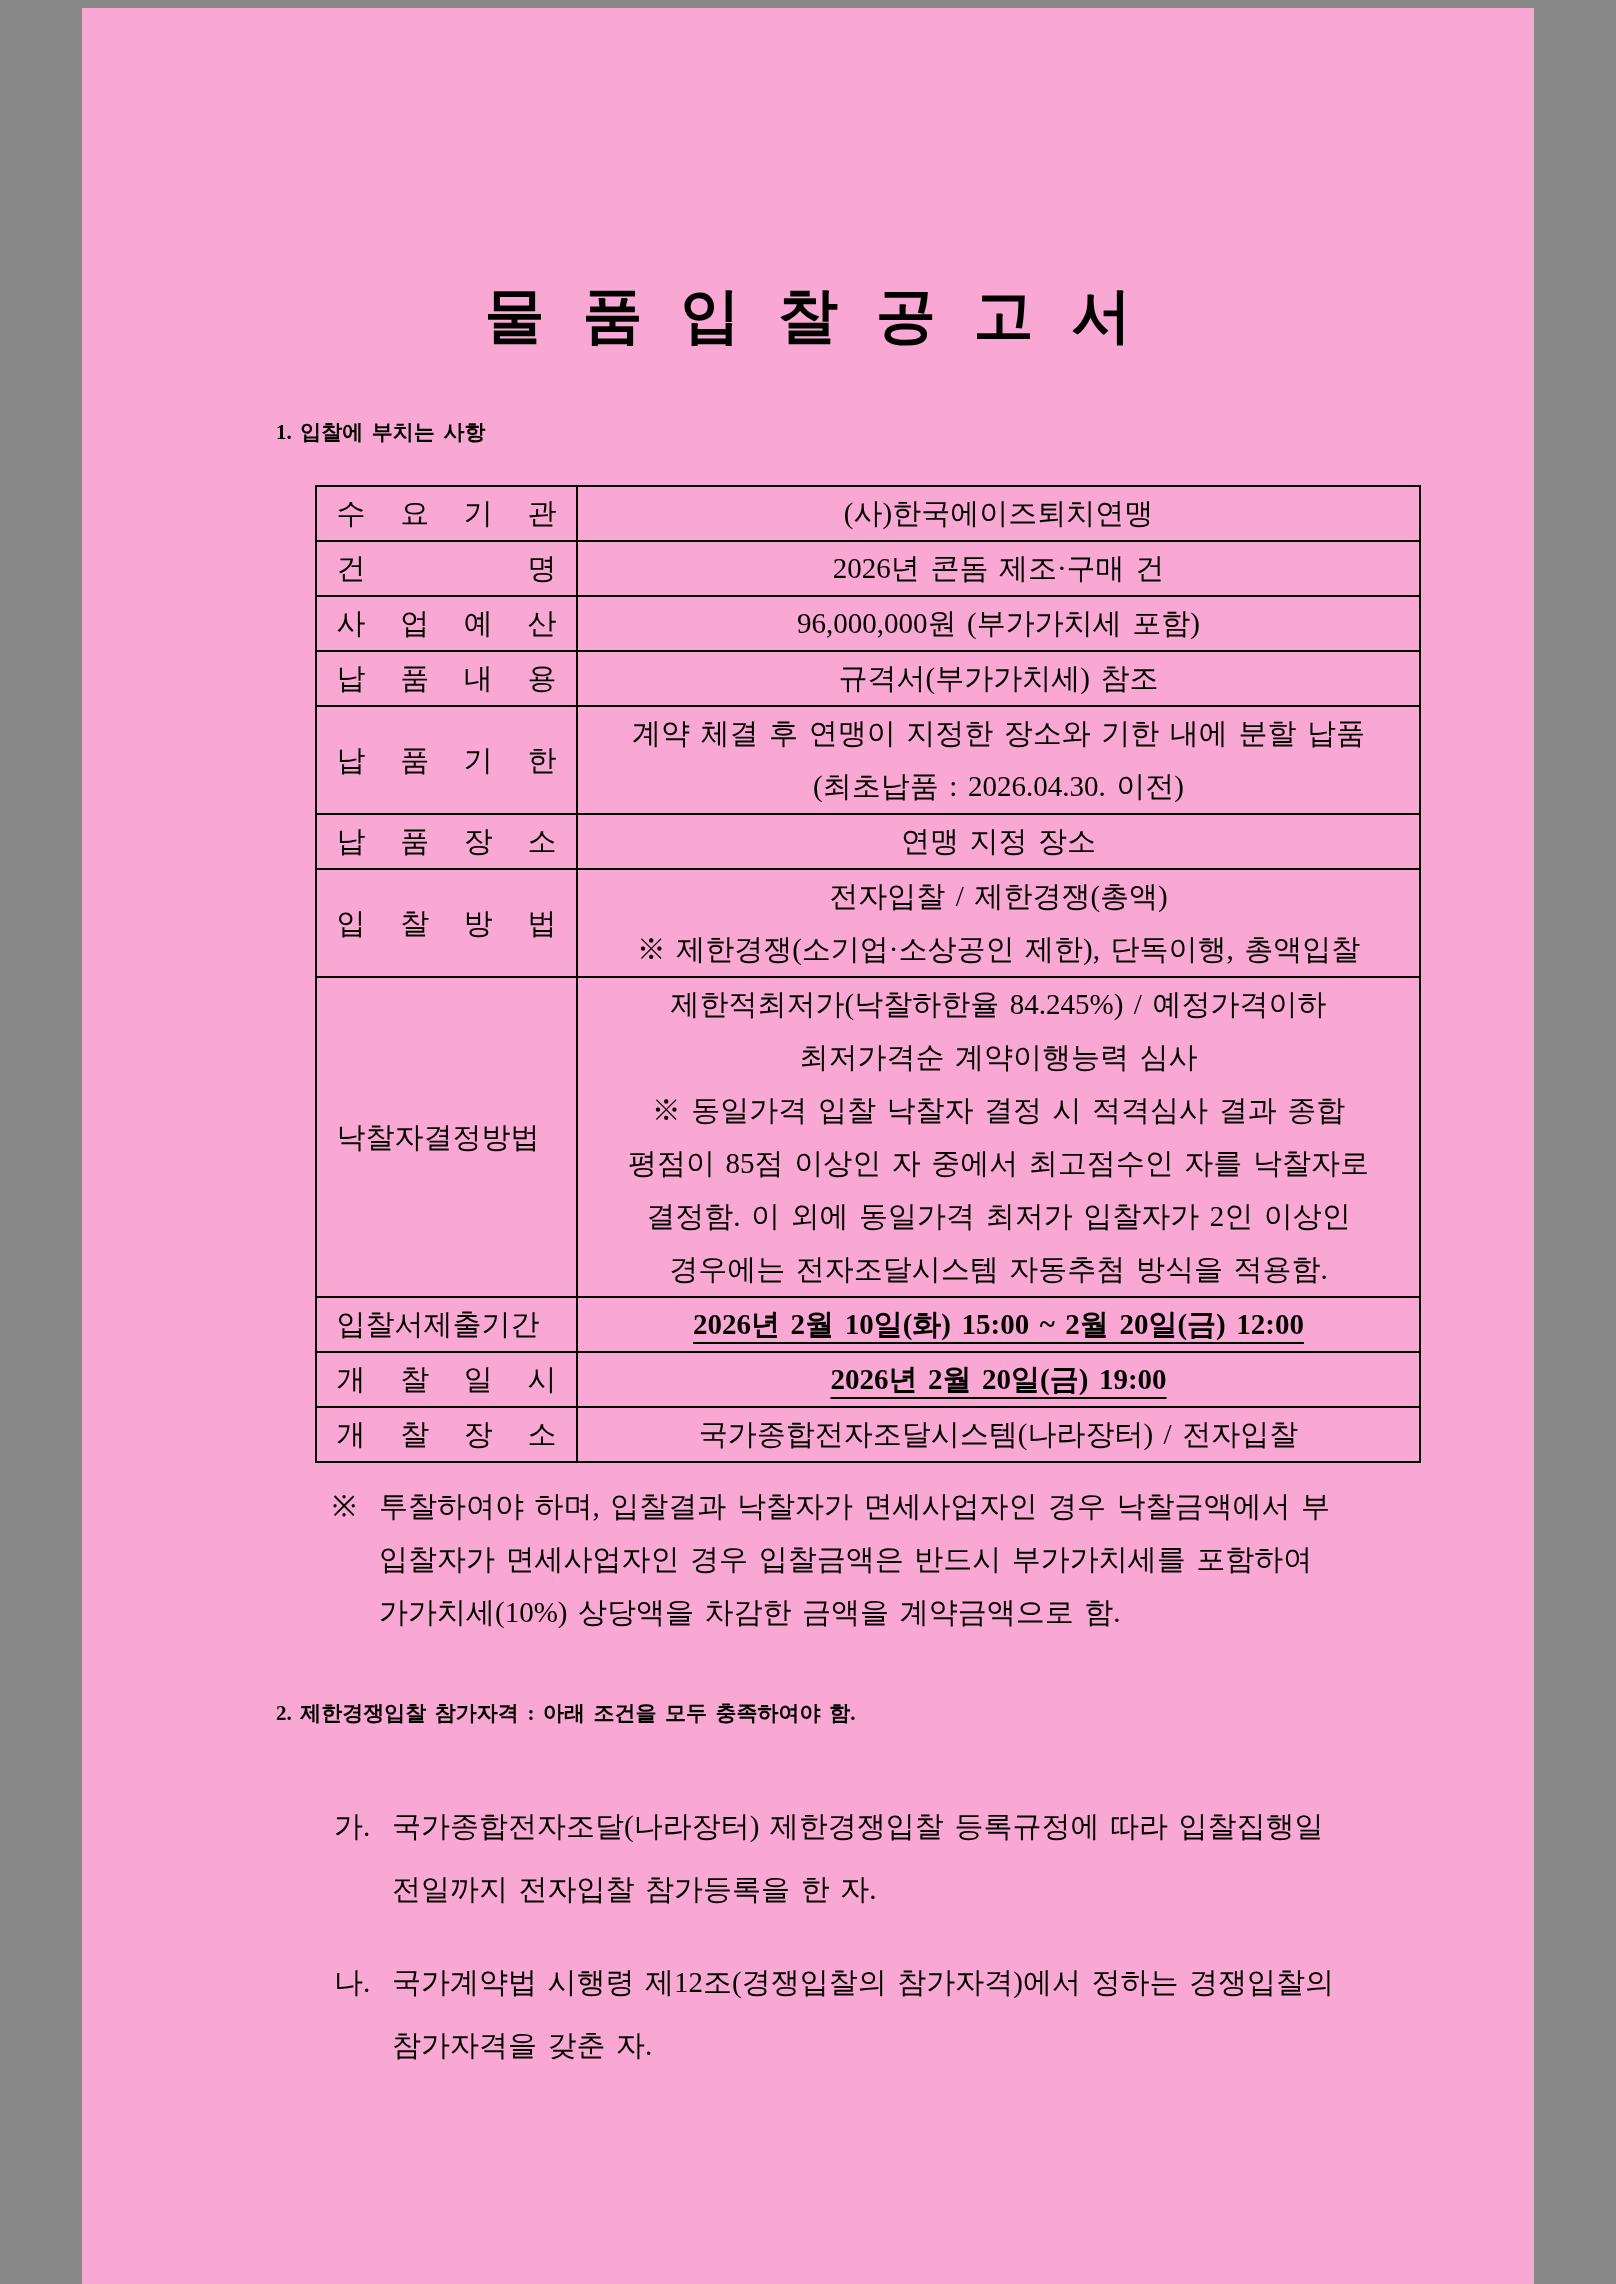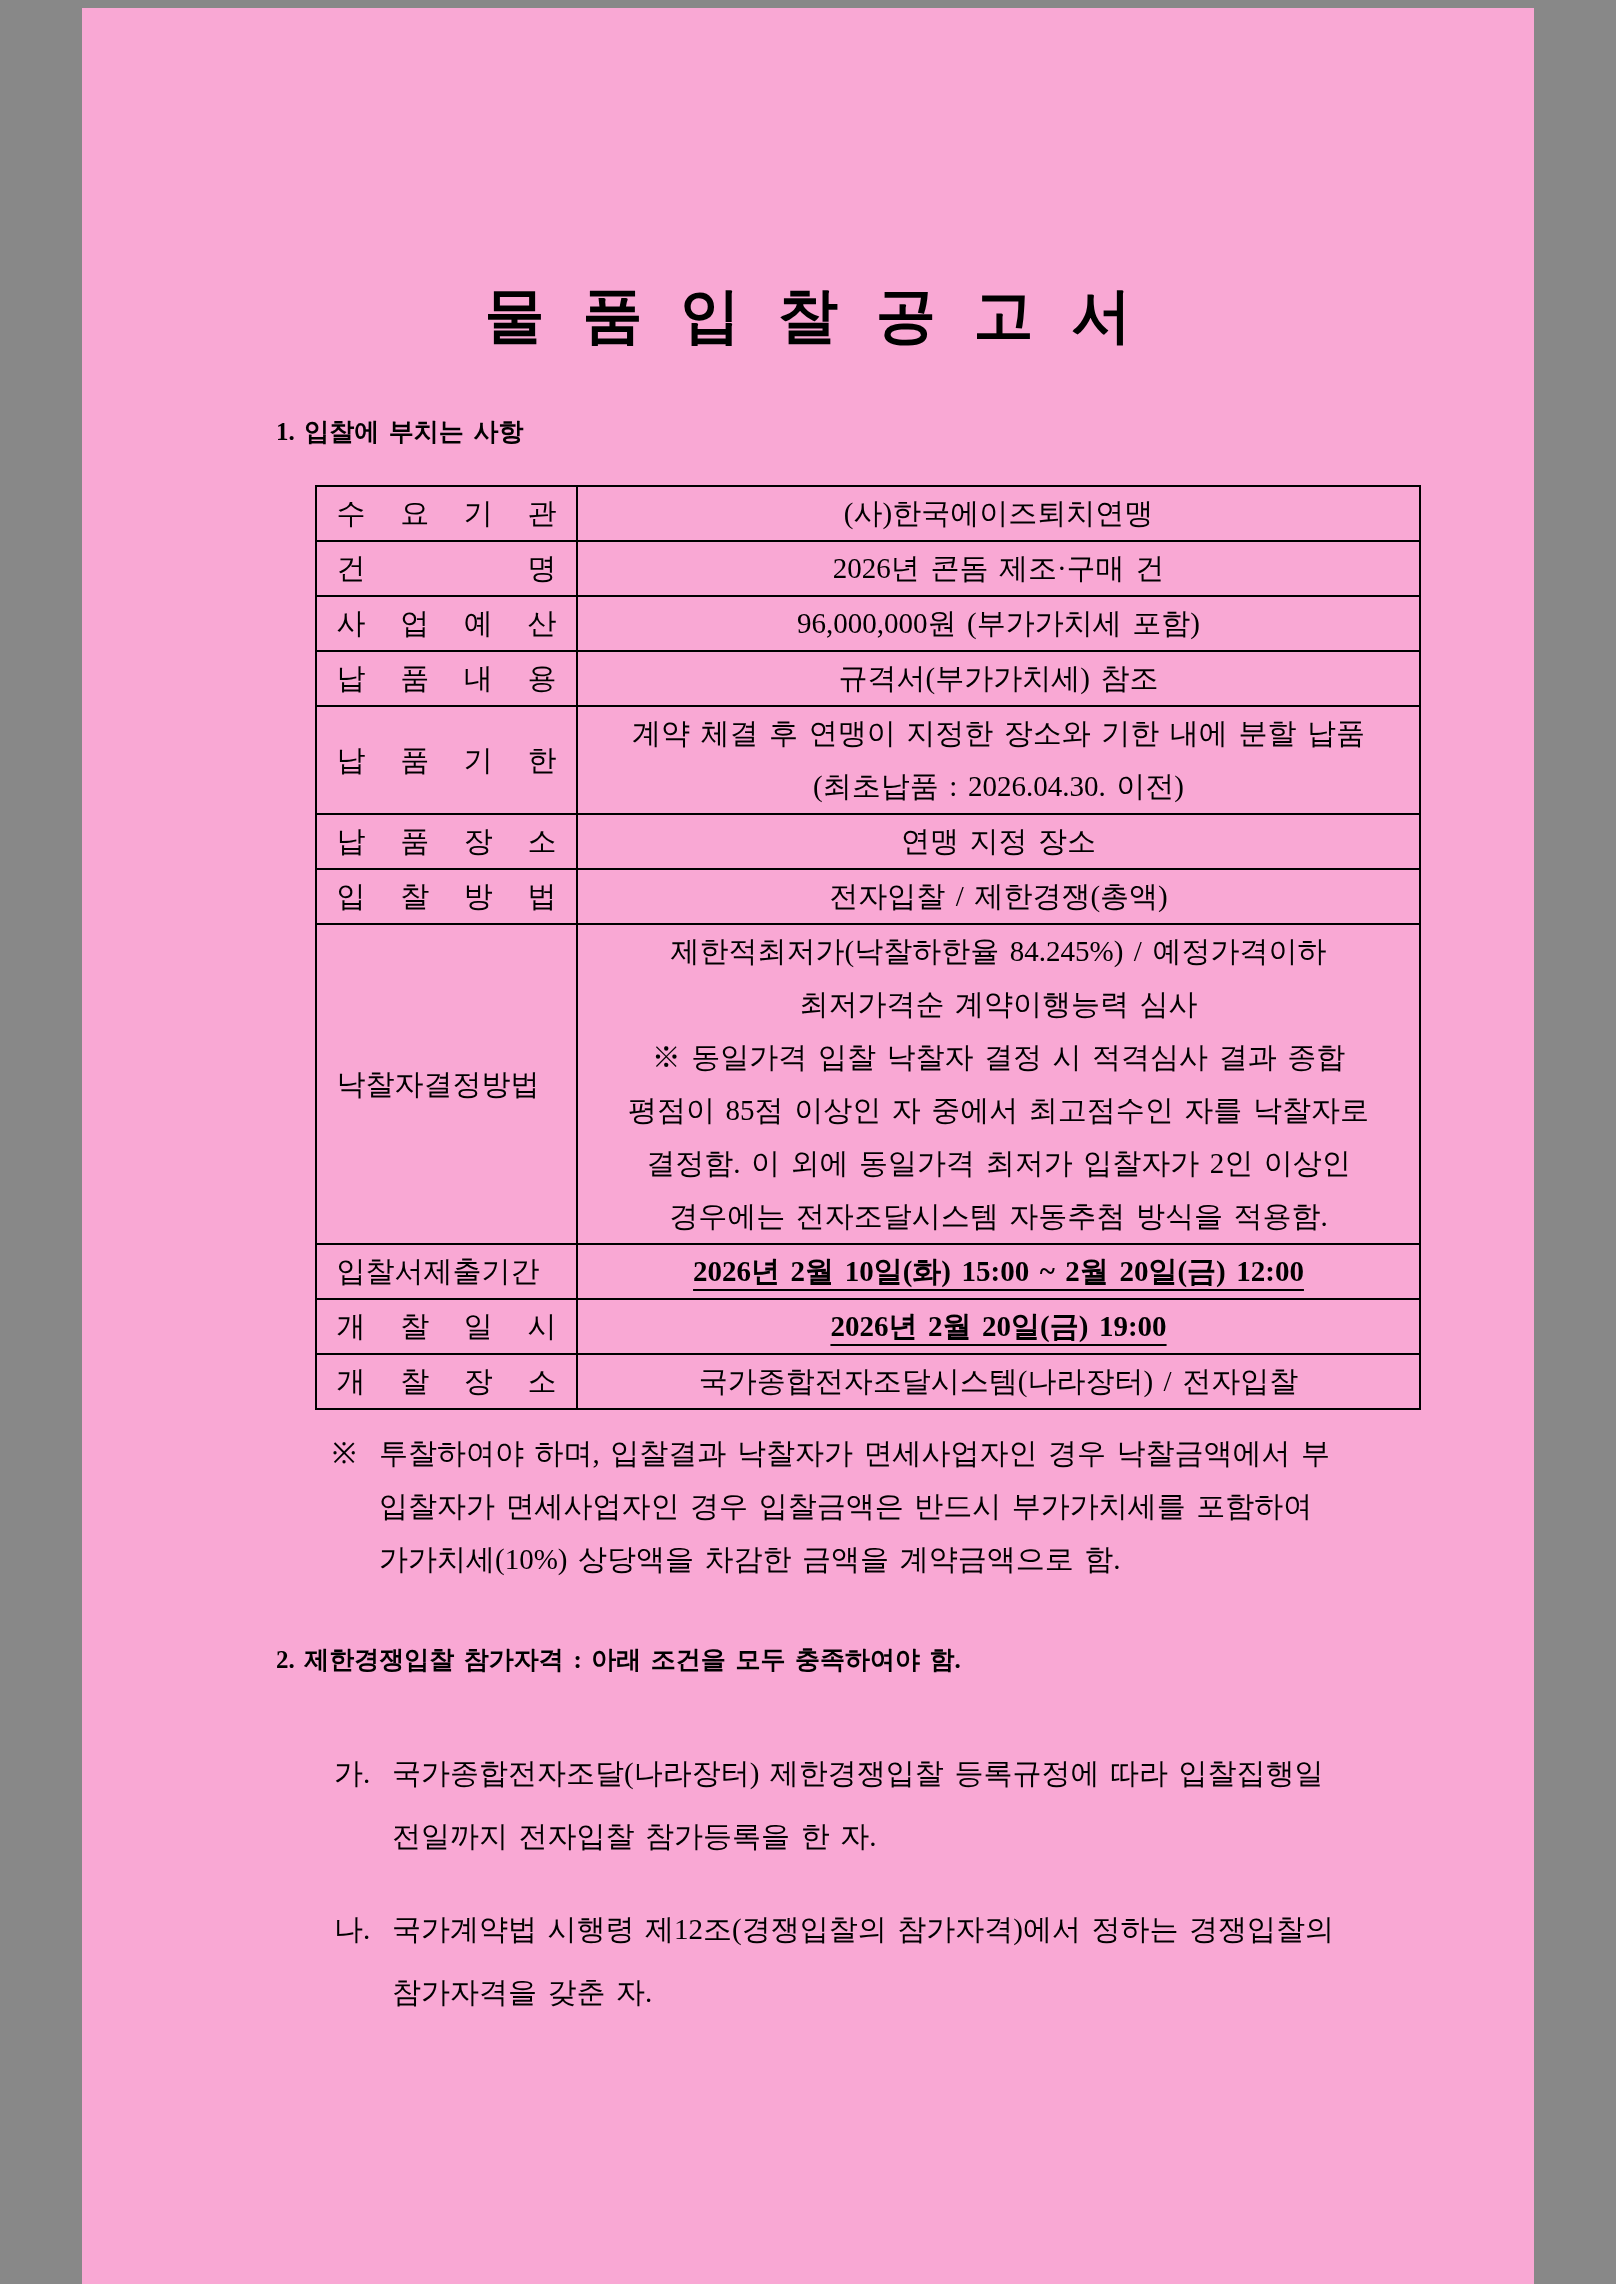--- a/index.html
+++ b/index.html
@@ -18,21 +18,21 @@
   }
   .doc-title {
     text-align:center;
     font-size:60px;
     font-weight:bold;
     word-spacing:0.38em;
     white-space:nowrap;
     line-height:72px;
   }
   .sec-heading {
-    font-size:25px;
+    font-size:21px;
     font-weight:bold;
     margin-left:194px;
     line-height:34px;
   }
   .h1 { margin-top:63px; }
   .h2 { margin-top:57px; }
 
   
   .bid-table {
     margin-left:233px;
@@ -157,20 +157,21 @@
         <div class="vline">연맹 지정 장소</div>
       </div>
     </div>
 
     <div class="trow">
       <div class="tlabel">
           <span class="tlabel-text">입 찰 방 법</span>
         </div>
       <div class="tvalue">
         <div class="vline">전자입찰 / 제한경쟁(총액)</div>
+        <div class="vline">※ 제한경쟁(소기업·소상공인 제한), 단독이행, 총액입찰</div>
       </div>
     </div>
 
     <div class="trow">
       <div class="tlabel">
           <span class="tlabel-text">낙찰자결정방법</span>
         </div>
       <div class="tvalue">
         <div class="vline">제한적최저가(낙찰하한율 84.245%) / 예정가격이하</div>
         <div class="vline">최저가격순 계약이행능력 심사</div>

